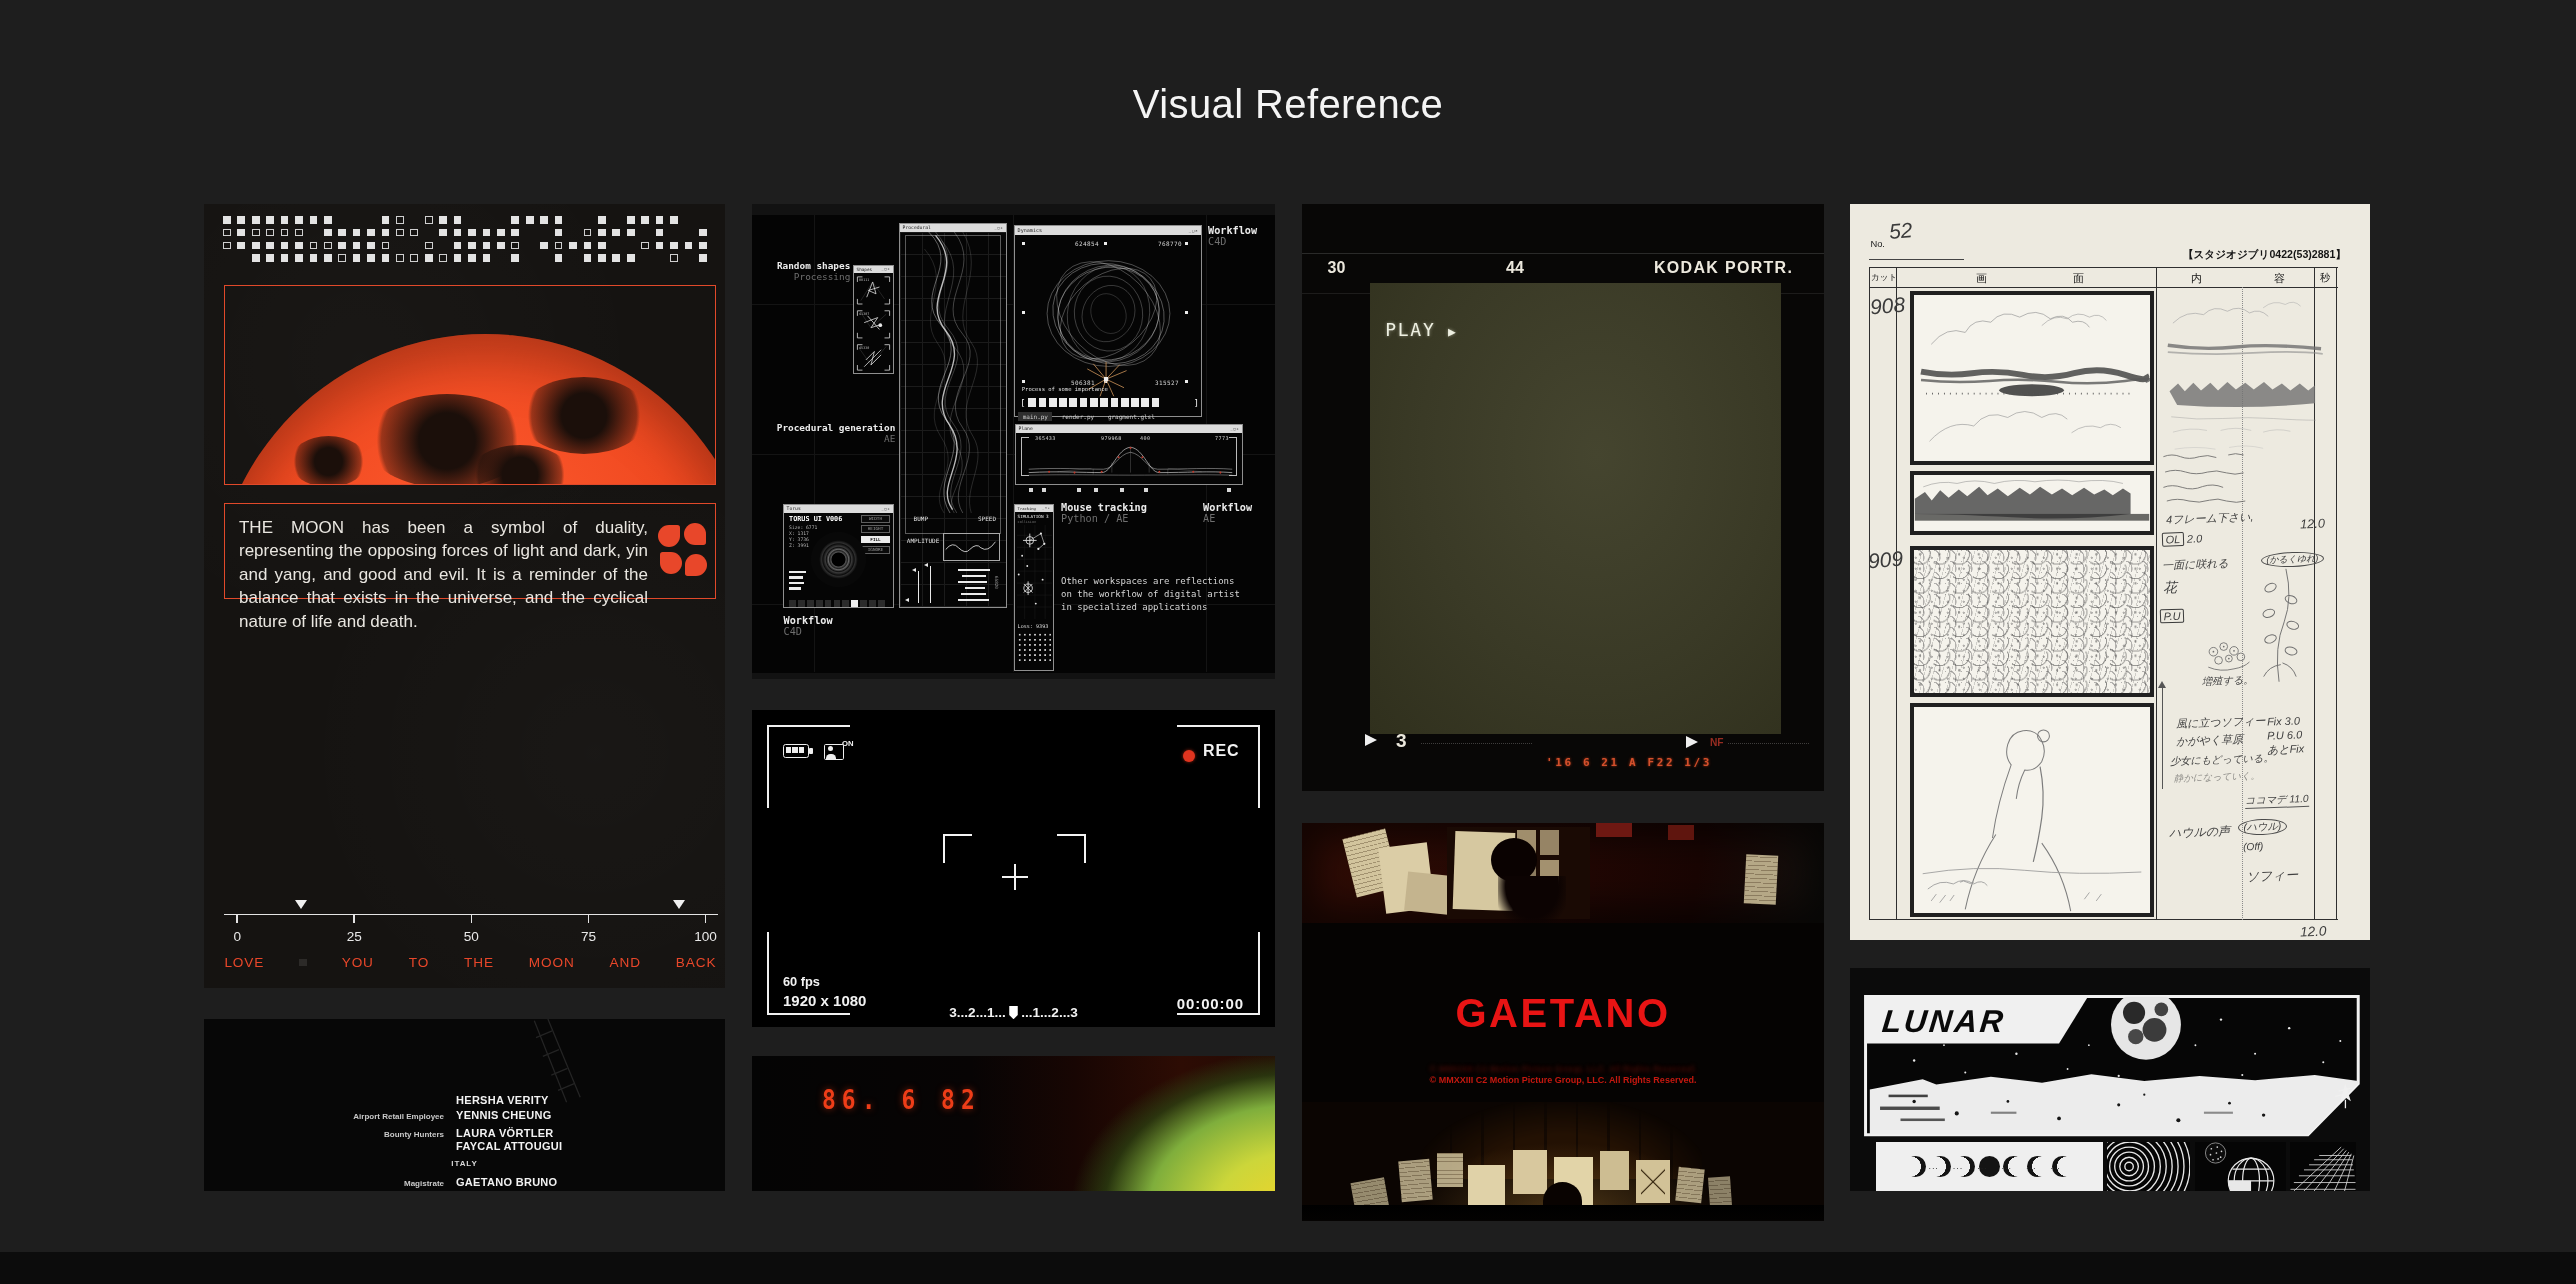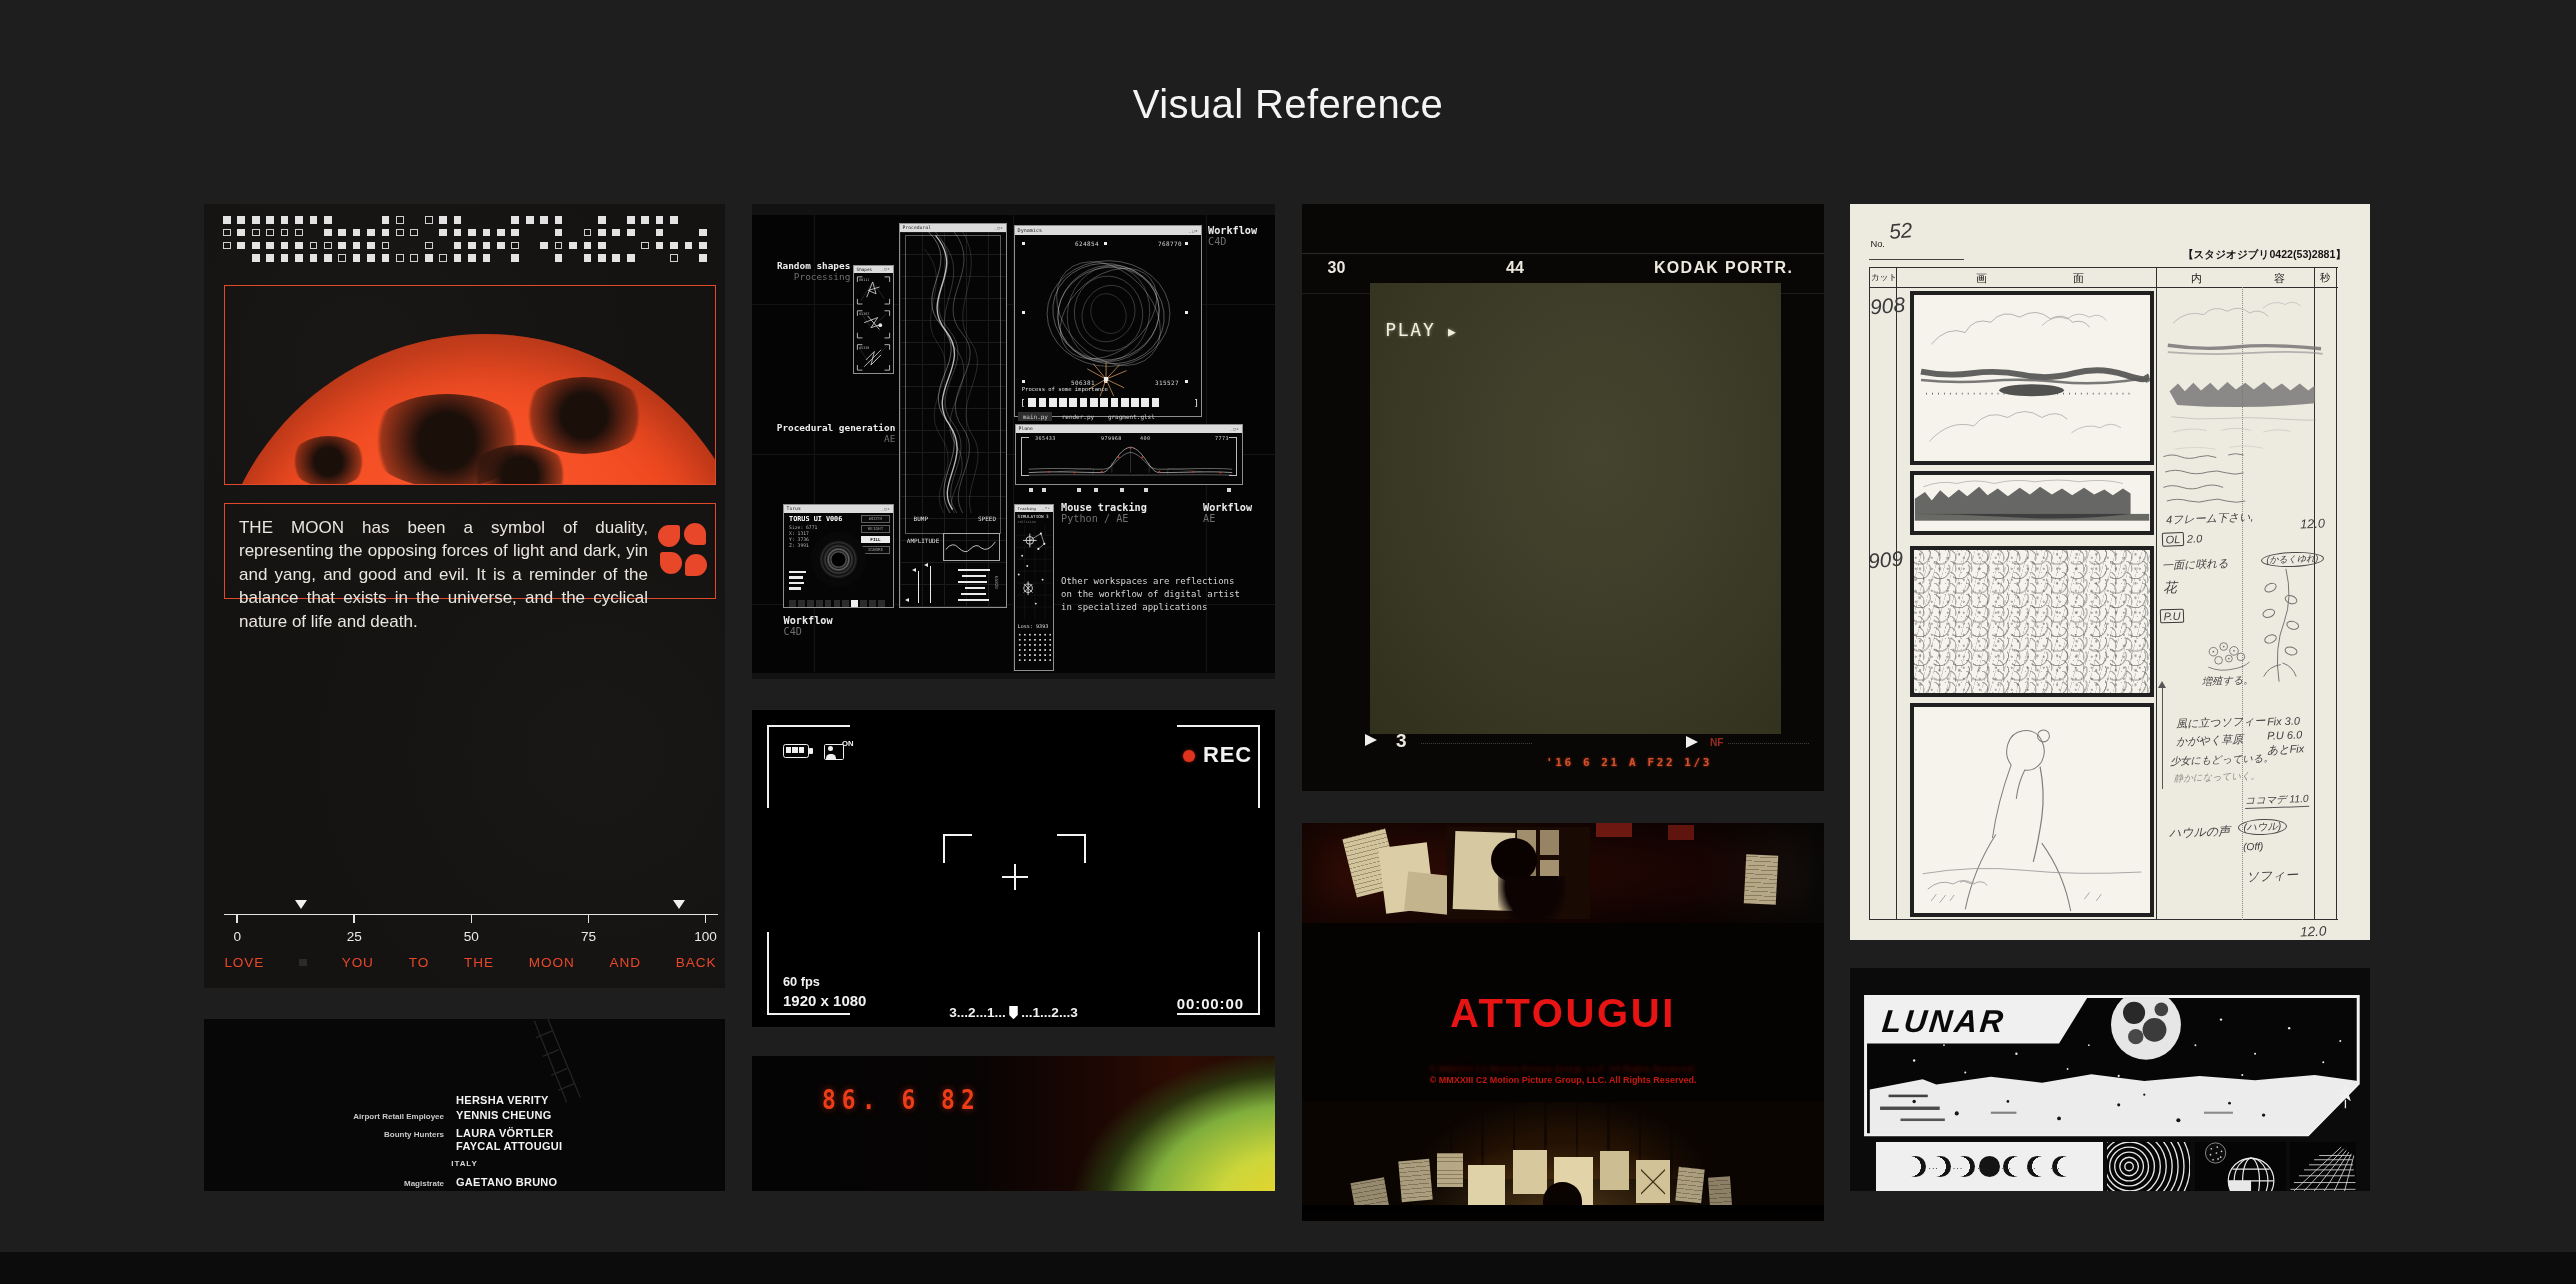--- a/index.html
+++ b/index.html
@@ -73,21 +73,21 @@
   .cbr.bl{left:15.3px;bottom:12px;border-left-width:2.6px;border-bottom-width:2.6px;}
   .cbr.br{right:15.3px;bottom:12px;border-right-width:2.6px;border-bottom-width:2.6px;}
   #vf-batt{position:absolute;left:31px;top:34px;width:25.6px;height:13.6px;border:1.7px solid #eee;border-radius:2.6px;display:flex;gap:1.7px;padding:1.7px;box-sizing:border-box;}
   #vf-batt i{width:5.1px;height:6.8px;background:#eee;}
   #vf-batt:after{content:"";position:absolute;right:-5.1px;top:2.6px;width:3.4px;height:6px;background:#eee;border-radius:0.9px;}
   #vf-face{position:absolute;left:72px;top:34px;width:18px;height:13.6px;border:1.7px solid #eee;border-radius:1.7px;}
   #vf-face:before{content:"";position:absolute;left:3.4px;top:0.9px;width:5.1px;height:5.1px;border-radius:50%;background:#eee;}
   #vf-face:after{content:"";position:absolute;left:0.9px;bottom:0;width:10.2px;height:5.1px;border-radius:4.3px 4.3px 0 0;background:#eee;}
   #vf-on{position:absolute;left:90px;top:29px;font-size:7.7px;font-weight:700;}
   #vf-rec-dot{position:absolute;left:431px;top:40px;width:12px;height:12px;border-radius:50%;background:#e0341f;box-shadow:0 0 3.4px rgba(255,60,30,.6);}
-  #vf-rec{position:absolute;left:451px;top:32px;font-size:22px;font-weight:700;letter-spacing:0.9px;}
+  #vf-rec{position:absolute;left:451px;top:32px;font-size:16px;font-weight:700;letter-spacing:0.9px;}
   .fmark{position:absolute;width:27px;height:27px;border:0 solid #f4f4f4;}
   .xline{position:absolute;background:#f2f2f2;}
   #vf-meter{position:absolute;left:0;top:295px;width:523px;display:flex;justify-content:center;align-items:center;gap:3.4px;font-weight:700;font-size:13.6px;}
   #vf-caret{width:8.5px;height:13.6px;background:#fff;clip-path:polygon(0 0,100% 0,100% 68%,50% 100%,0 68%);}
 
   
   #tile-film{left:1302px;top:204px;width:522px;height:587px;background:#080706;color:#ece8dd;}
   #film-frame{position:absolute;left:68px;top:79px;width:411px;height:451px;
     background:radial-gradient(ellipse at 55% 38%,#45452f 0%,#3a3a26 55%,#30301d 100%);}
   .scr{position:absolute;height:0.9px;background:rgba(255,255,255,.14);}
@@ -687,21 +687,21 @@
       <div class="paper" style="left:215px;top:6.8px;width:19px;height:25.6px;background:#a08e6c;"></div>
       <div class="paper" style="left:238px;top:6.8px;width:19px;height:25.6px;background:#968465;"></div>
       <div class="paper" style="left:215px;top:37px;width:19px;height:25.6px;background:#8d7d60;"></div>
       <div class="paper" style="left:238px;top:37px;width:19px;height:25.6px;background:#a3916f;"></div>
       <div class="abs" style="left:189px;top:15.3px;width:46px;height:44px;border-radius:50%;background:#0a0201;"></div>
       <div class="abs" style="left:196px;top:53px;width:68px;height:51px;background:radial-gradient(ellipse at 50% 20%,#0c0302 55%,transparent 80%);"></div>
       <div class="abs" style="left:294px;top:0;width:36px;height:13.6px;background:#6e1812;"></div>
       <div class="abs" style="left:366px;top:1.7px;width:25.6px;height:15.3px;background:#5f150e;"></div>
       <div class="paper" style="left:443px;top:32px;width:32px;height:49px;transform:rotate(3deg);opacity:.85;"></div>
     </div>
-    <div id="legs-title">ATTOUGUI</div>
+    <div id="legs-title">GAETANO</div>
     <div id="legs-copy">© MMXXIII C2 Motion Picture Group, LLC. All Rights Reserved.</div>
     <div id="legs-scene">
       <div id="legs-planks"></div>
       <div id="legs-glow"></div>
       <div class="paper" style="left:51px;top:78px;width:34px;height:32px;transform:rotate(-10deg);opacity:.7;"></div>
       <div class="paper" style="left:98px;top:58px;width:31px;height:41px;transform:rotate(-5deg);opacity:.8;"></div>
       <div class="paper" style="left:135px;top:51px;width:25.6px;height:34px;opacity:.85;"></div>
       <div class="paper" style="left:166px;top:63px;width:37px;height:48px;background:#e0d2a8;"></div>
       <div class="paper" style="left:211px;top:48px;width:34px;height:44px;background:#d8c89e;"></div>
       <div class="paper" style="left:252px;top:55px;width:39px;height:51px;background:#e2d4a8;"></div>

